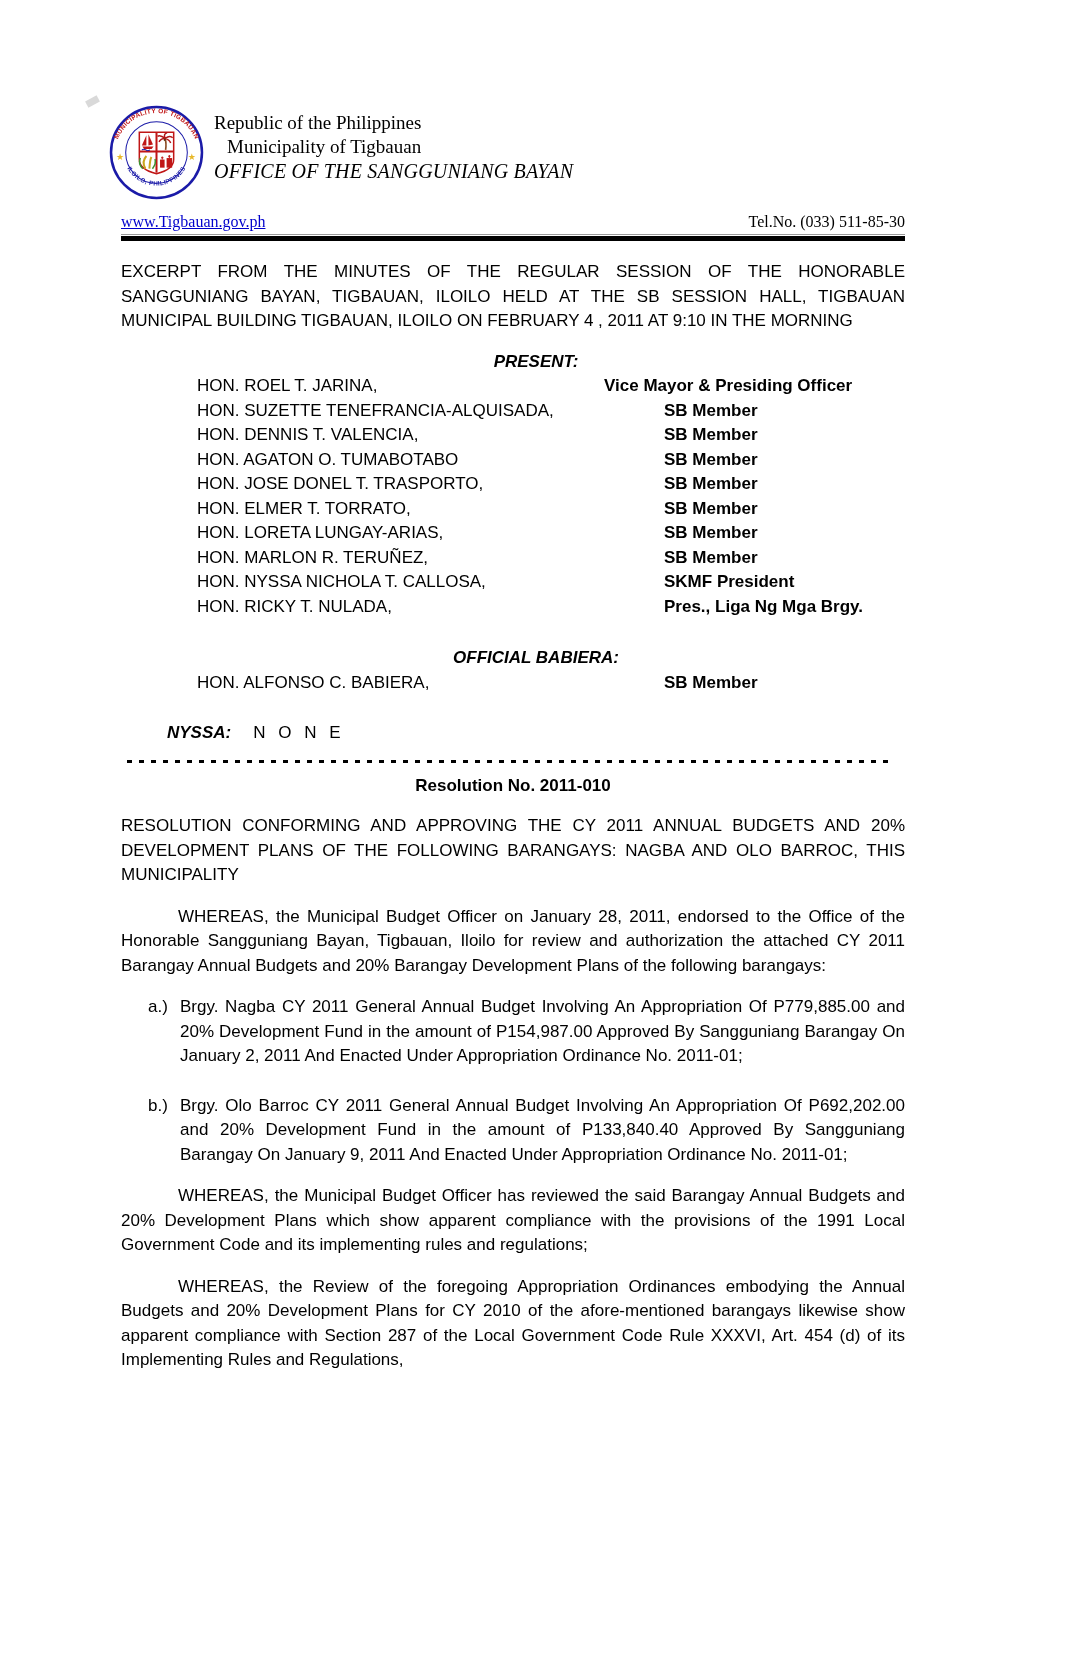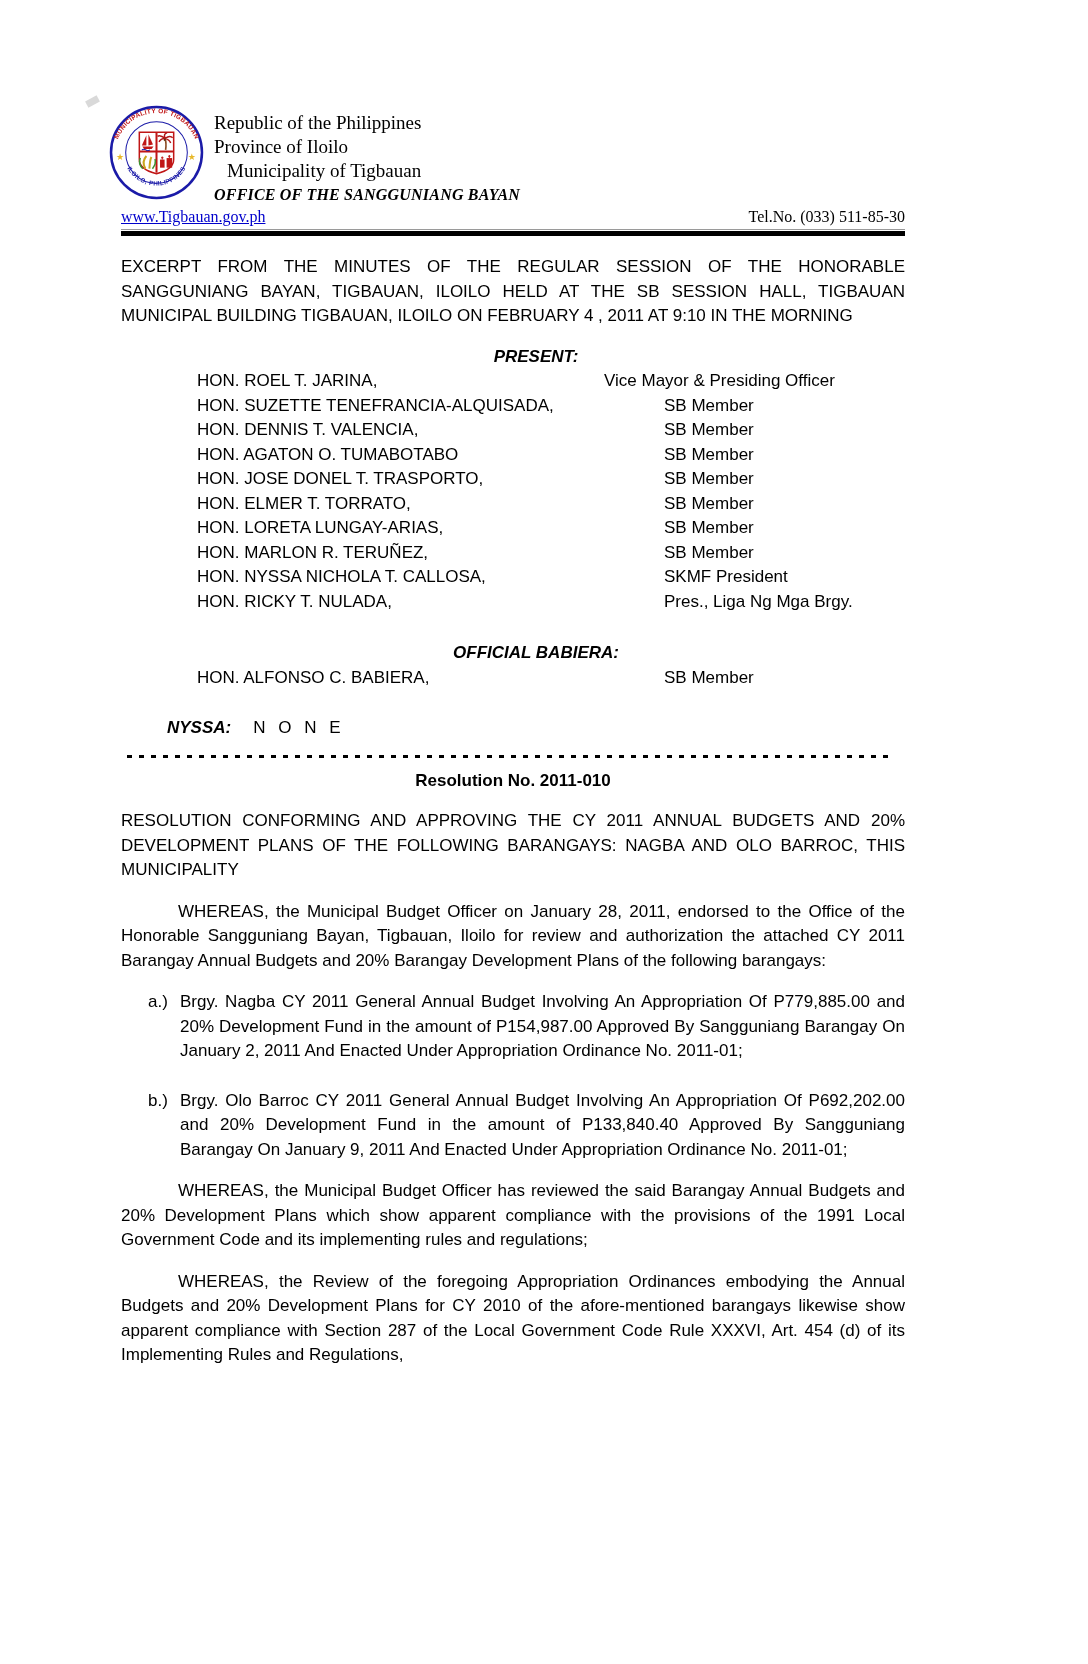--- a/index.html
+++ b/index.html
@@ -12,31 +12,31 @@
     overflow:hidden;
   }
   .content{position:absolute;left:121px;top:98px;width:784px;}
   .smudge{position:absolute;left:86px;top:98px;width:13px;height:7px;background:#d9d9d9;transform:rotate(-28deg);}
 
   
   .header-top{display:flex;align-items:flex-start;}
   .seal{width:97px;height:97px;margin-left:-13px;margin-top:6px;flex:0 0 auto;}
   .header-lines{font-family:"Liberation Serif",serif;font-size:19px;line-height:24px;padding-top:13px;padding-left:9px;}
   .hl3{padding-left:13px;}
-  .agency{font-size:16px;font-weight:bold;font-style:italic;letter-spacing:.2px;}
-  .header-contact{display:flex;justify-content:space-between;align-items:center;font-family:"Liberation Serif",serif;font-size:16px;line-height:19px;margin-top:0;}
+  .agency{font-size:20px;font-weight:normal;font-style:italic;letter-spacing:.2px;}
+  .header-contact{display:flex;justify-content:space-between;align-items:center;font-family:"Liberation Serif",serif;font-size:16px;line-height:19px;margin-top:11px;}
   .website{color:#0000cc;text-decoration:underline;cursor:pointer;}
   .rule{height:7px;margin-top:3px;background:linear-gradient(#9a9a9a 0 1px,#ffffff 1px 2px,#000 2px 7px);}
 
   
   .excerpt{margin:19px 0 0 0;text-align:justify;}
   .sec-label{font-weight:bold;font-style:italic;margin-left:46px;text-align:center;}
   .present-label{margin-top:16px;}
   .mrow{position:relative;padding-left:76px;}
-  .mrow .pos{position:absolute;left:543px;top:0;white-space:nowrap;}
+  .mrow .pos{position:absolute;left:543px;top:0;white-space:nowrap;font-weight:bold;}
   .mrow.vice .pos{left:483px;}
   .ob-label{margin-top:27px;}
   .absent-line{margin-top:26px;margin-left:46px;}
   .absent-label{font-weight:bold;font-style:italic;}
   .absent-value{margin-left:22px;letter-spacing:4px;}
   .dashes{height:3px;margin-top:14px;margin-left:6px;width:763px;
     background:repeating-linear-gradient(90deg,#000 0 5px,transparent 5px 12px);}
   .res-number{margin-top:11px;text-align:center;font-weight:bold;}
   .res-title{margin-top:16px;text-align:justify;}
   .para{text-indent:57px;text-align:justify;}
@@ -89,21 +89,20 @@
           <path d="M44,64 q4,-5 2.5,-9.5" stroke="#3f8f2f" stroke-width="1.5" fill="none"></path>
 
           <rect x="51.5" y="55" width="4.5" height="8" fill="#c01616"></rect>
           <rect x="58" y="53.5" width="5.5" height="9.5" fill="#c01616"></rect>
           <path d="M53.7,55 v-3 M52.5,53.2 h2.4" stroke="#c01616" stroke-width="1" fill="none"></path>
           <path d="M60.7,53.5 v-3 M59.5,51.7 h2.4" stroke="#c01616" stroke-width="1" fill="none"></path>
         </g>
       </svg>
       <div class="header-lines">
         <div>Republic of the Philippines</div>
-        <div>Province of Iloilo</div>
         <div class="hl3">Municipality of Tigbauan</div>
         <div class="agency">OFFICE OF THE SANGGUNIANG BAYAN</div>
       </div>
     </div>
 
     <div class="header-contact">
       <span class="website">www.Tigbauan.gov.ph</span>
       <span>Tel.No. (033) 511-85-30</span>
     </div>
     <div class="rule"></div>

